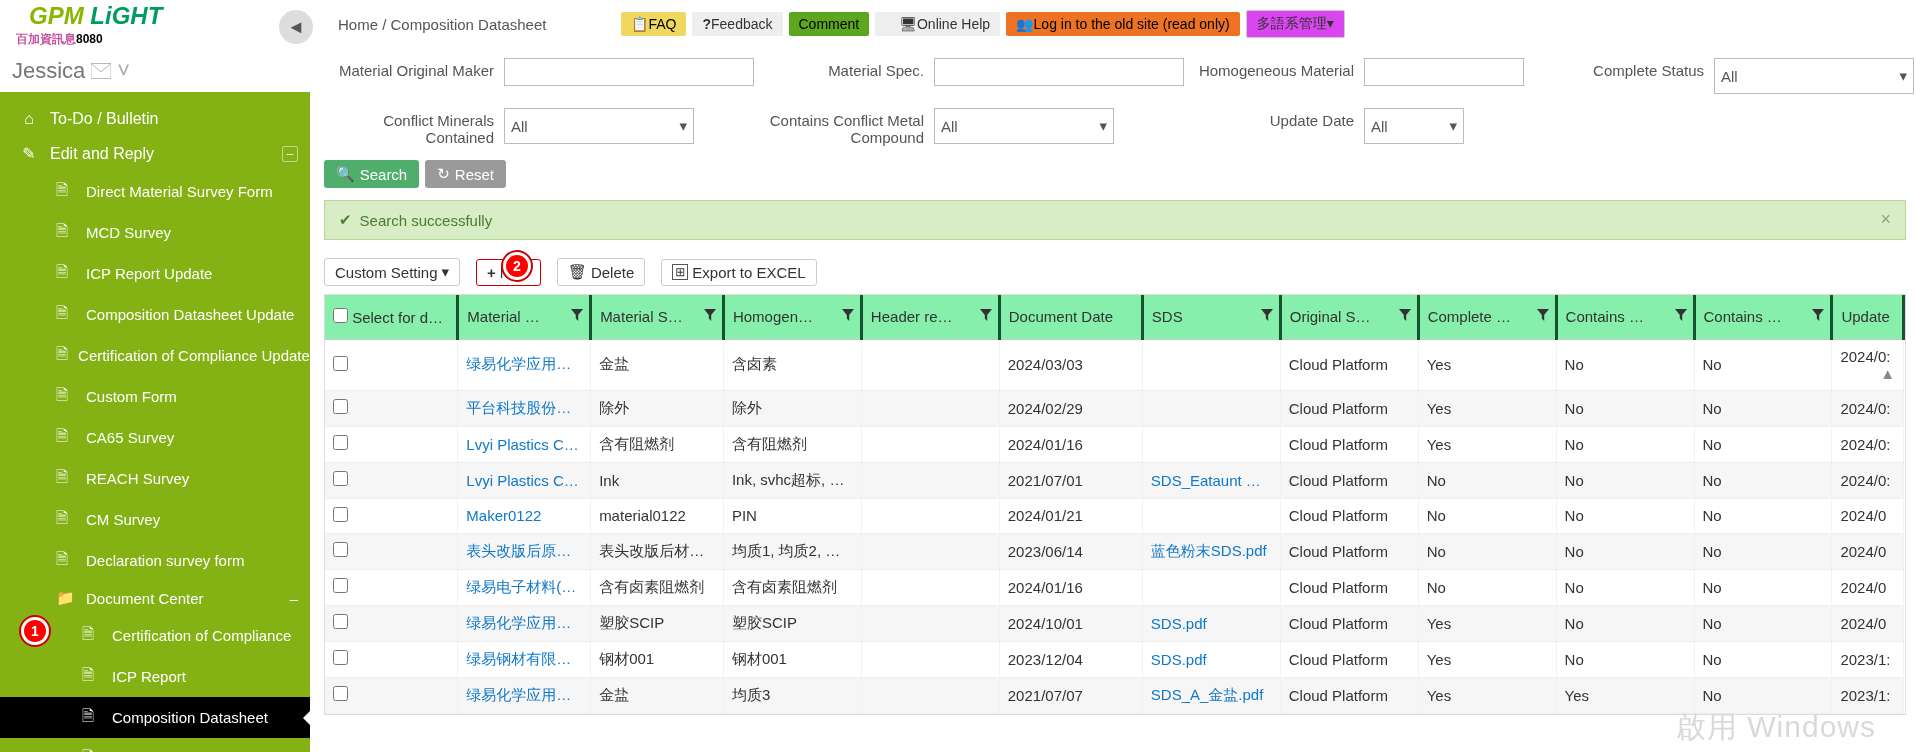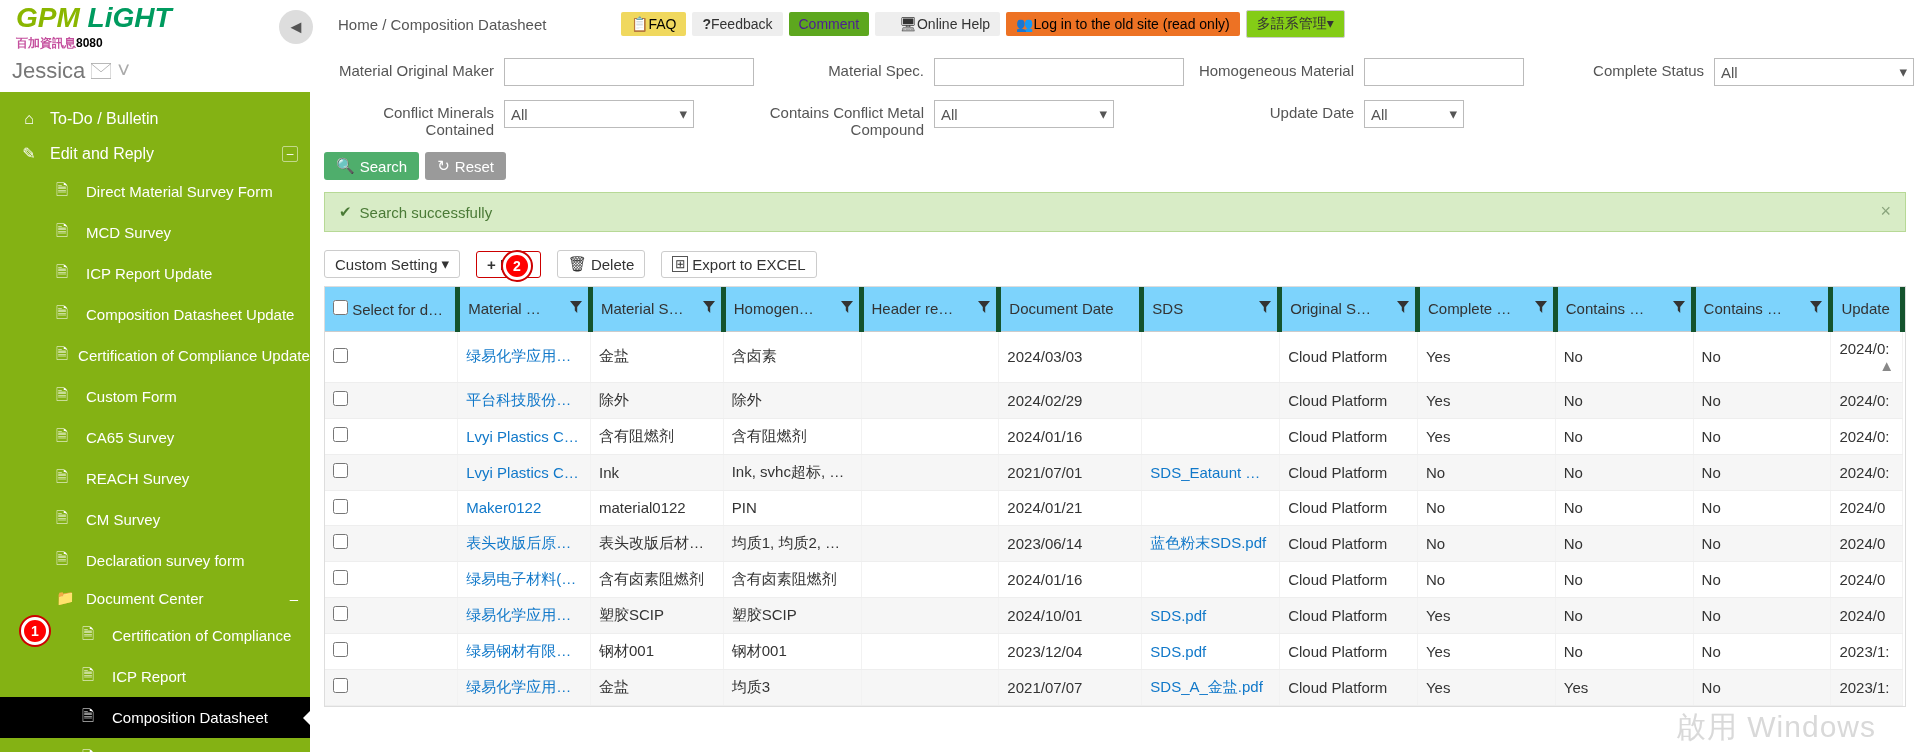--- a/index.html
+++ b/index.html
@@ -1,36 +1,36 @@
 <!DOCTYPE html>
 <html><head>
 <meta charset="utf-8">
 <style>
 * { margin:0; padding:0; box-sizing:border-box; font-family:Arial,"Microsoft YaHei",sans-serif; }
 body { background:#fff; font-size:14px; color:#333; width:1916px; height:752px; overflow:hidden; position:relative; }
 
 
 .topbar { position:absolute; top:0; left:0; right:0; height:44px; }
 .logo { position:absolute; left:16px; top:2px; }
-.logo-text { font-size:28px; font-weight:bold; font-style:italic; }
+.logo-text { font-size:24px; font-weight:bold; font-style:italic;margin-left:13px; }
 .logo-gp { color:#8ab600; }
 .logo-light { color:#009b5f; }
 .logo-sub { font-size:12px; color:#c5509e; font-weight:bold; }
 .logo-port { color:#000000; }
 .back-circle { position:absolute; left:279px; top:10px; width:34px; height:34px; border-radius:50%; background:#ddd; display:flex; align-items:center; justify-content:center; color:#555; font-size:18px; }
 .breadcrumb { position:absolute; left:338px; top:16px; font-size:15px; color:#777; }
 .breadcrumb span { color:#555; }
 .topbtns { position:absolute; left:621px; top:10px; display:flex; gap:6px; align-items:center; }
 .tb { padding:4px 10px; font-size:14px; border-radius:2px; }
 .tb-faq { background:#f0d85e; color:#000; }
 .tb-fb { background:#eee; color:#333;text-align:right; }
-.tb-cm { background:#5da71e; color:#4c1d95; }
+.tb-cm { background:#5da71e; color:#000000; }
 .tb-oh { background:#eee; color:#333;padding-left:24px; }
 .tb-login { background:#ed7224; color:#000; }
-.tb-lang { background:#84cc16; border:1px solid #ccc; padding:4px 10px; color:#333; }
+.tb-lang { background:#d946ef; border:1px solid #ccc; padding:4px 10px; color:#333; }
 
 
 .user-row { position:absolute; left:12px; top:58px; font-size:22px; color:#777; display:flex; align-items:center; gap:6px; }
 .user-row svg { width:20px; height:16px; fill:#aaa; }
 
 
 .sidebar { position:absolute; left:0; top:92px; width:310px; bottom:0; background:#84b214; color:#fff; padding-top:10px; }
 .sb-item, .sb-sub, .sb-sub2 { display:flex; align-items:center; padding:8px 12px; font-size:16px; cursor:pointer; }
 .sb-item { padding-left:18px; }
 .sb-item .ic { width:22px; display:inline-flex; justify-content:center; margin-right:10px; color:#fff; }
@@ -41,38 +41,38 @@
 .sb-sub2 .ic { width:20px; margin-right:10px; }
 .sb-active { background:#000; position:relative; }
 .sb-active::after { content:""; position:absolute; right:-1px; top:50%; transform:translateY(-50%); border:8px solid transparent; border-right-color:#fff; }
 
 
 .main { position:absolute; left:310px; right:0; top:44px; bottom:0; padding:0 10px 0 14px; overflow:hidden; }
 
 .filters { display:grid; grid-template-columns: 170px 250px 160px 250px 160px 160px 170px 200px; column-gap:10px; row-gap:14px; padding:14px 0 4px 0; font-size:15px; color:#555;}
 .filters label { text-align:right; align-self:start; padding-top:4px; }
 .filters input[type=text] { height:28px; border:1px solid #bbb; padding:0 6px; width:100%; }
-.filters select, .filters .sel { height:28px; border:1px solid #bbb; padding:0 6px; width:100%; background:#fff; display:flex; align-items:center; justify-content:space-between; }
+.filters select, .filters .sel { height:36px; border:1px solid #bbb; padding:0 6px; width:100%; background:#fff; display:flex; align-items:center; justify-content:space-between; }
 
 .srch-row { margin-top:10px; display:flex; gap:6px; }
 .btn { display:inline-flex; align-items:center; gap:5px; padding:5px 12px; border-radius:3px; font-size:15px; cursor:pointer; }
 .btn-green { background:#4fae6c; color:#fff; }
 .btn-grey  { background:#9a9a9a; color:#fff; }
 
 .alert { margin-top:12px; background:#d8ecc6; border:1px solid #b7d996; color:#4a7a36; padding:10px 14px; display:flex; align-items:center; position:relative; font-size:15px;}
 .alert .close { position:absolute; right:14px; top:8px; color:#8aa57d; cursor:pointer; font-size:18px;}
 
 .tool-row { margin-top:18px; display:flex; gap:16px; align-items:center; position:relative;}
 .tbtn { border:1px solid #ccc; background:#fff; padding:4px 10px; font-size:15px; display:inline-flex; align-items:center; gap:4px; border-radius:3px;}
 .tbtn.new { border-color:#c00; }
 
 
 .tbl-wrap { margin-top:8px; border:1px solid #ddd; }
 table { width:100%; border-collapse:collapse; table-layout:fixed; font-size:15px; }
-th { background:#7dd3fc; border-bottom:1px solid #ccc; border-right:5px solid #14532d; text-align:left; padding:8px 8px; font-weight:normal; color:#333; position:relative; height:44px; white-space:nowrap; overflow:hidden; text-overflow:ellipsis;}
+th { background:#86efac; border-bottom:1px solid #ccc; border-right:3px solid #14532d; text-align:left; padding:8px 8px; font-weight:normal; color:#333; position:relative; height:44px; white-space:nowrap; overflow:hidden; text-overflow:ellipsis;}
 th .fil { position:absolute; right:6px; top:12px; color:#555; }
 td { border-bottom:1px solid #eee; border-right:1px solid #f2f2f2; padding:8px 8px; white-space:nowrap; overflow:hidden; text-overflow:ellipsis; }
 tbody tr:nth-child(even) td { background:#f6f6f6; }
 .link { color:#1078c9; cursor:pointer; }
 input[type=checkbox]{ width:15px; height:15px; }
 
 .marker { position:absolute; width:28px; height:28px; border-radius:50%; background:#f00; color:#fff; font-weight:bold; display:flex; align-items:center; justify-content:center; border:3px solid #fff; box-shadow:0 0 0 2px #c00; z-index:50; font-size:14px;}
 .m1 { left:21px; top:617px; }
 .m2 { left:503px; top:252px; }
 

